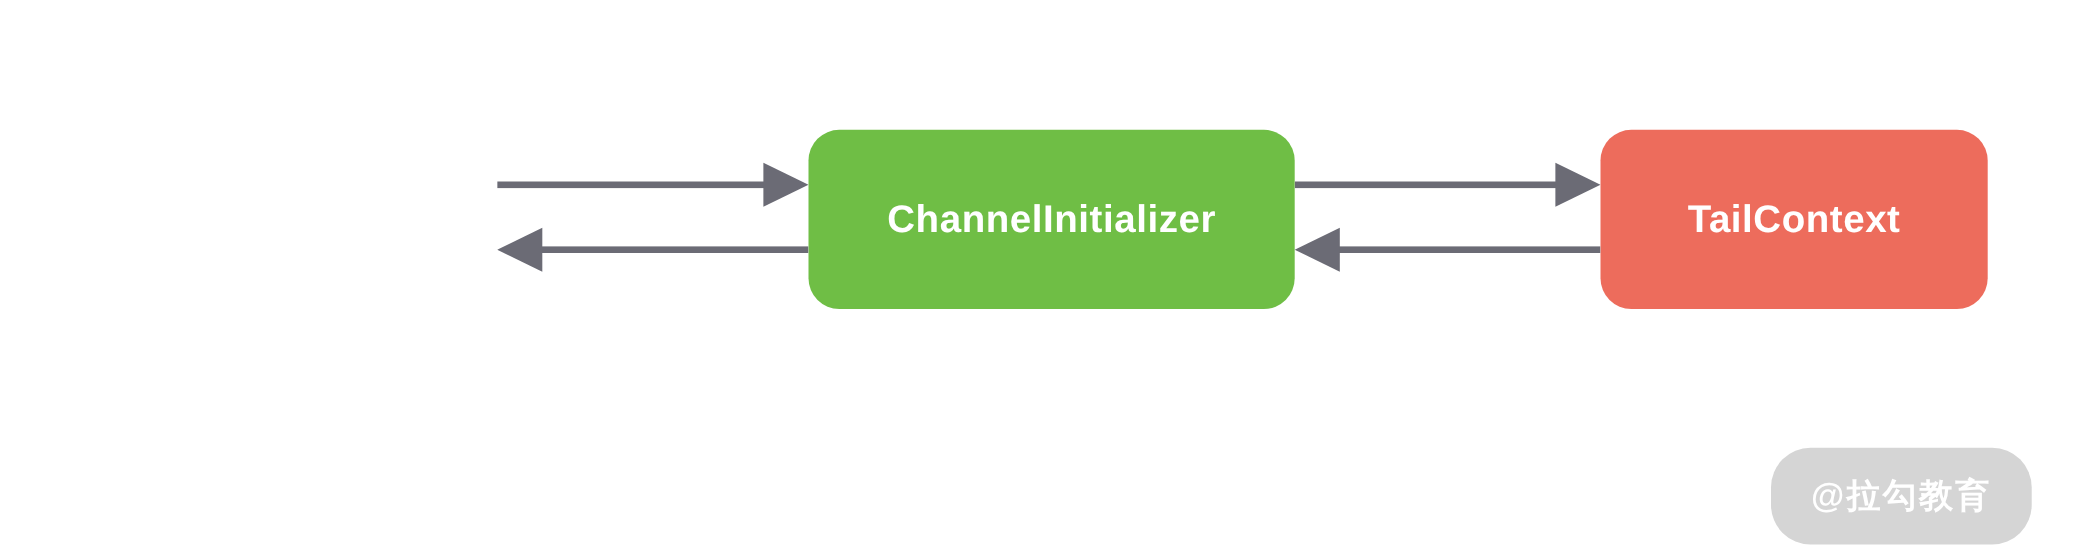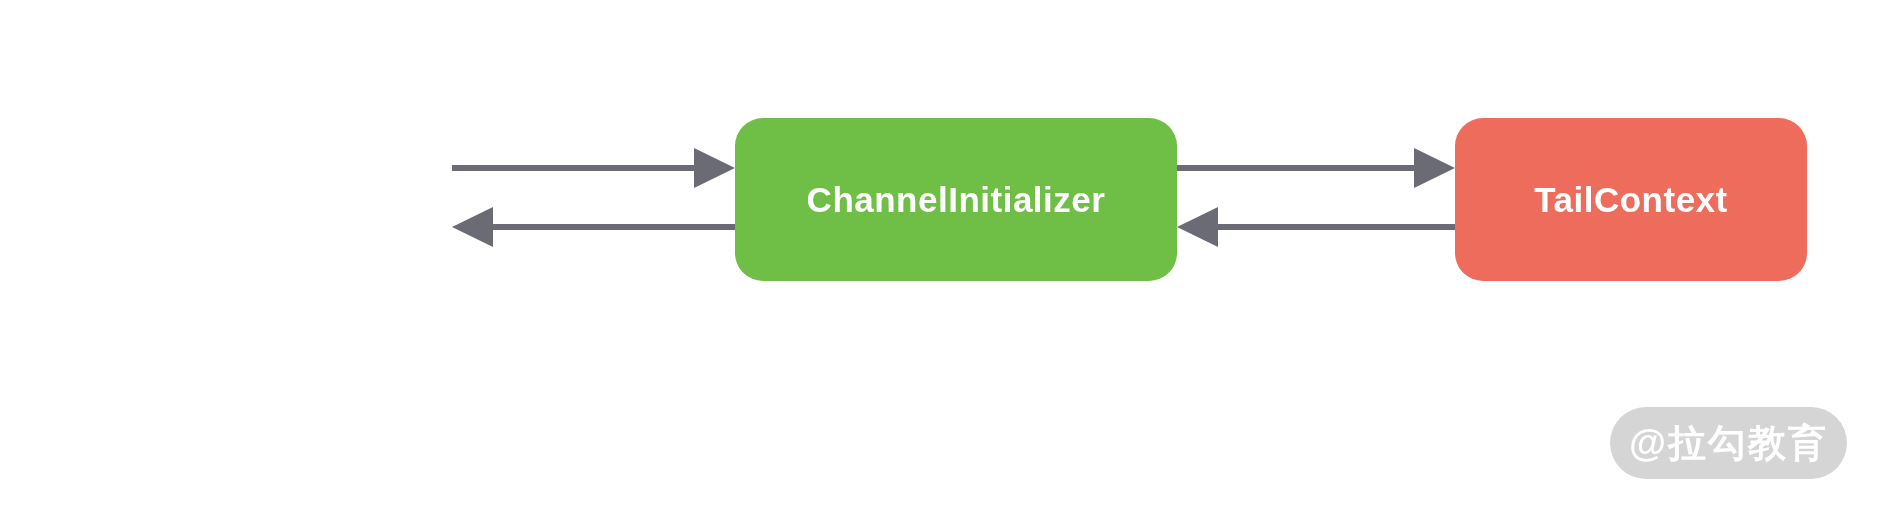--- a/index.html
+++ b/index.html
@@ -38,26 +38,26 @@
   }
   .arrow-g1-fwd { left: 452px;  top: 146px; }
   .arrow-g1-bwd { left: 452px;  top: 205px; }
   .arrow-g2-fwd { left: 1177px; top: 146px; }
   .arrow-g2-bwd { left: 1177px; top: 205px; }
   .watermark {
     position: absolute;
     left: 1610px;
     top: 407px;
     width: 237px;
-    height: 72px;
+    height: 88px;
     border-radius: 36px;
     display: flex;
     align-items: center;
     justify-content: center;
-    font-size: 38px;
+    font-size: 31px;
     font-weight: bold;
     letter-spacing: 2px;
   }
 </style>
 </head>
 <body>
 
 <div class="canvas" style="background-color: rgb(255, 255, 255);">
 
 

